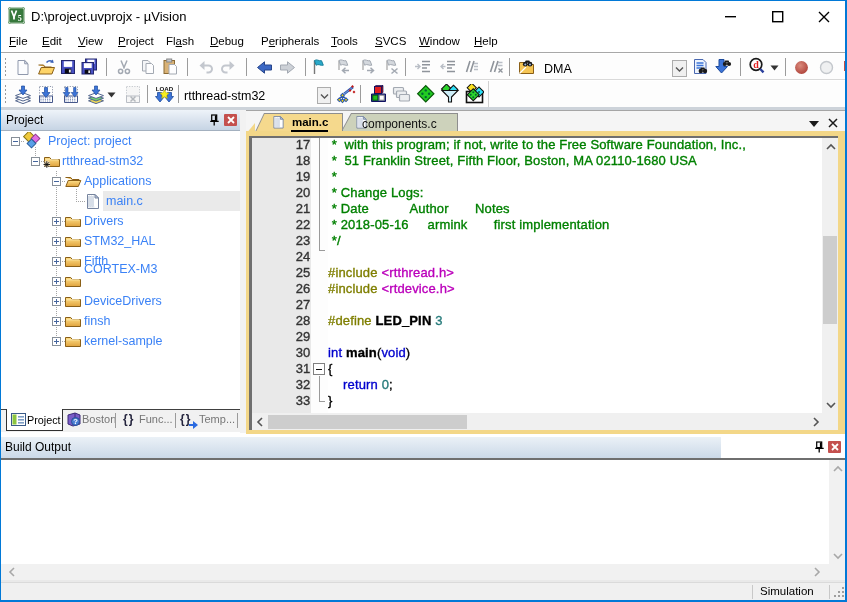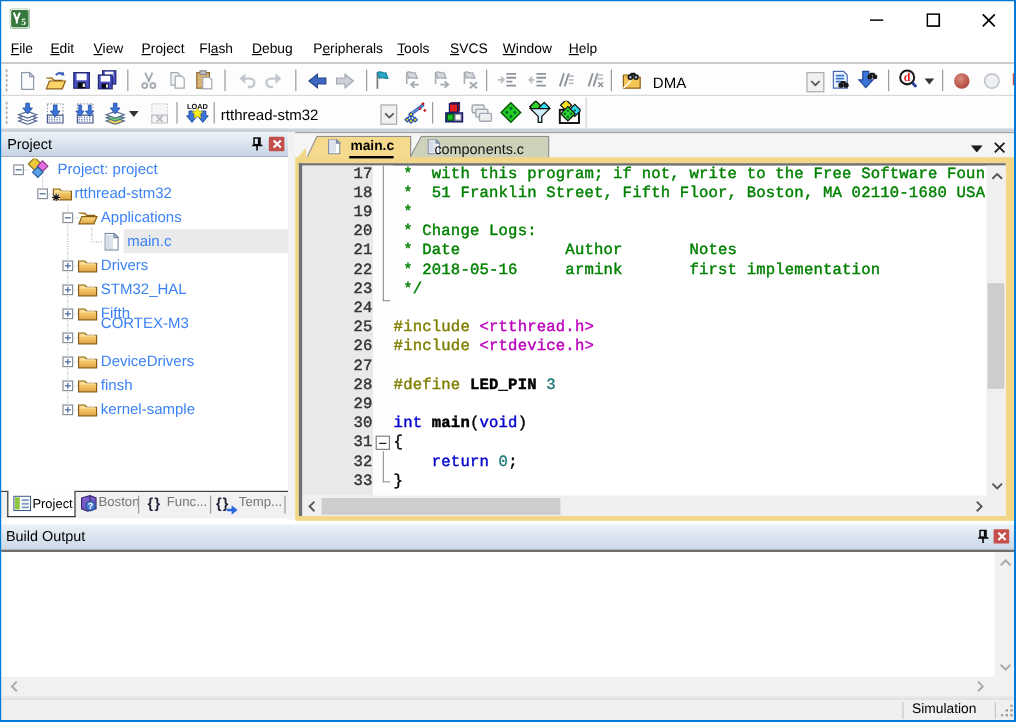--- a/index.html
+++ b/index.html
@@ -30,30 +30,30 @@
 .ebox:before{content:"";position:absolute;left:1px;top:3px;width:5px;height:1px;background:#44659e}
 .ebox.plus:after{content:"";position:absolute;left:3px;top:1px;width:1px;height:5px;background:#44659e}
 .dotv{position:absolute;width:1px;background-image:linear-gradient(#a5a5a5 50%,transparent 50%);background-size:1px 2px}
 .doth{position:absolute;height:1px;background-image:linear-gradient(90deg,#a5a5a5 50%,transparent 50%);background-size:2px 1px}
 
 #tabbar{left:246px;top:110px;width:599px;height:23px;background:#f5f5f5;border-top:1px solid #a5a5a5}
 #frame{left:246px;top:131px;width:599px;height:303px;background:#f3d788}
 #viewport{left:249px;top:136px;width:589px;height:294px;background:#fff;border-top:2px solid #6f6f6f;border-left:3px solid #6f6f6f}
 #gutter{left:252px;top:138px;width:59px;height:275px;background:#e9e9e9}
 #foldm{left:311px;top:138px;width:17px;height:275px;background:#fdfdfd}
-#lnum,#code{font-family:Liberation Mono, monospace;font-size:13px;letter-spacing:.15px;line-height:16.05px;white-space:pre;-webkit-text-stroke:0.35px currentColor}
+#lnum,#code{font-family:Liberation Sans, sans-serif;font-size:13px;letter-spacing:.15px;line-height:16.05px;white-space:pre;-webkit-text-stroke:0.35px currentColor}
 #lnum{left:252px;top:136.5px;width:58.5px;text-align:right;color:#333}
 #code{left:328px;top:136.5px;width:493px;height:276px;overflow:hidden;color:#000}
 .k{color:#0202ce}.c{color:#008000}.p{color:#7f7f00}.s{color:#bb00bb}.n{color:#257a7a}.b{font-weight:bold}
 
 .sbtrack{position:absolute;background:#f0f0f0}
 .sbthumb{position:absolute;background:#cdcdcd}
 
 #dock{left:1px;top:436px;width:844px;height:146px;background:#fff}
-#dhead{left:1px;top:437px;width:844px;height:21px;background:linear-gradient(#ebf1f7,#cbd9e8);font-size:12px}
+#dhead{left:1px;top:437px;width:720px;height:21px;background:linear-gradient(#ebf1f7,#cbd9e8);font-size:12px}
 #dsep{left:1px;top:458px;width:844px;height:2px;background:#6f6f6f}
 #dbody{left:1px;top:460px;width:828px;height:104px;background:#fff}
 
 #sbar{left:1px;top:582px;width:844px;height:18px;background:#f0f0f0;border-top:1px solid #dadada;font-size:11.5px}
 .xbtn{position:absolute;width:13px;height:12px;background:#c4504e;border-radius:1px}
 .xbtn svg{position:absolute;left:2.5px;top:2px}
 </style></head><body>
 <svg width="0" height="0" style="position:absolute">
   <defs>
     <linearGradient id="gold" x1="0" y1="0" x2="0" y2="1">
@@ -98,20 +98,21 @@
   </defs>
 </svg>
 <div class="ab" id="title">
   <svg class="ic" style="left:7px;top:6px" width="17" height="17" viewBox="0 0 17 17">
       <rect x="0" y="0" width="17" height="17" rx="2.5" fill="#37783c"></rect>
       <rect x="0.8" y="0.8" width="15.4" height="15.4" rx="2" fill="none" stroke="#e8f0e8" stroke-width="1"></rect>
       <path d="M3.5 3.5 L6 10 L8.5 3.5" stroke="#fff" stroke-width="1.7" fill="none"></path>
       <path d="M6 10 v2.5" stroke="#fff" stroke-width="1.7"></path>
       <text x="11.8" y="14" font-size="8" font-weight="bold" fill="#fff" text-anchor="middle" font-family="Liberation Serif">5</text>
     </svg>
+  <span class="ab" id="ttxt">D:\project.uvprojx - µVision</span>
   <svg class="ic" style="left:724px;top:15px" width="13" height="2">
       <rect width="11" height="1.4" fill="#000"></rect>
     </svg>
   <svg class="ic" style="left:771px;top:10px" width="12" height="12">
       <rect x="0.7" y="0.7" width="10" height="10" fill="none" stroke="#000" stroke-width="1.4"></rect>
     </svg>
   <svg class="ic" style="left:817px;top:10px" width="12" height="12">
       <path d="M1 1 L11 11 M11 1 L1 11" stroke="#000" stroke-width="1.4"></path>
     </svg>
 </div>

